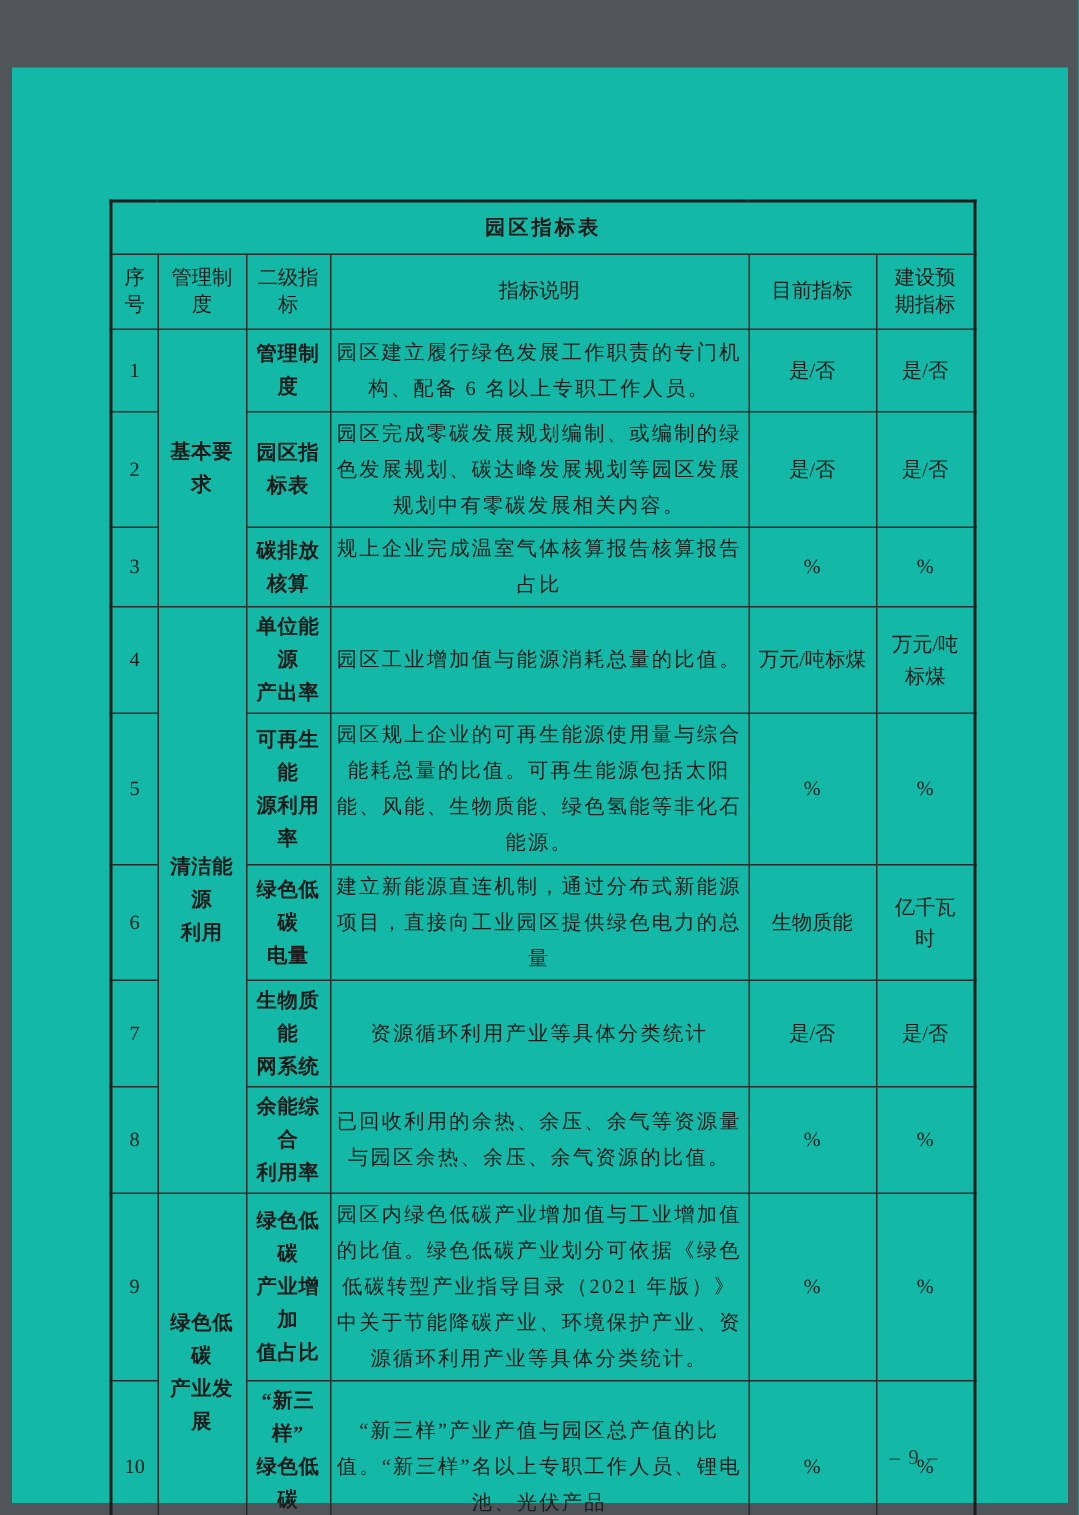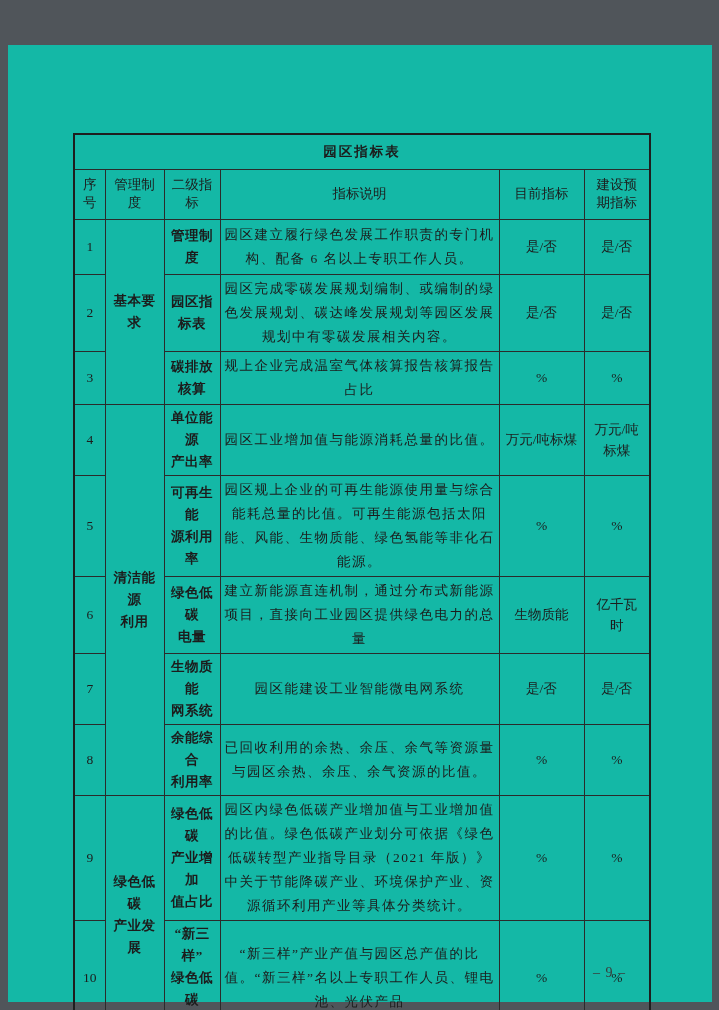--- a/index.html
+++ b/index.html
@@ -142,21 +142,21 @@
       <td class="c-desc">建立新能源直连机制，通过分布式新能源项目，直接向工业园区提供绿色电力的总量</td>
       <td class="c-val">生物质能</td>
       <td class="c-val">亿千瓦
 时</td>
     </tr>
 
     <tr style="height:55px">
       <td class="c-no">7</td>
       <td class="c-l2">生物质能
 网系统</td>
-      <td class="c-desc">园区能建设工业智能微电网系统</td>
+      <td class="c-desc">资源循环利用产业等具体分类统计</td>
       <td class="c-val">是/否</td>
       <td class="c-val">是/否</td>
     </tr>
 
     <tr style="height:61px">
       <td class="c-no">8</td>
       <td class="c-l2">余能综合
 利用率</td>
       <td class="c-desc">已回收利用的余热、余压、余气等资源量与园区余热、余压、余气资源的比值。</td>
       <td class="c-val">%</td>

